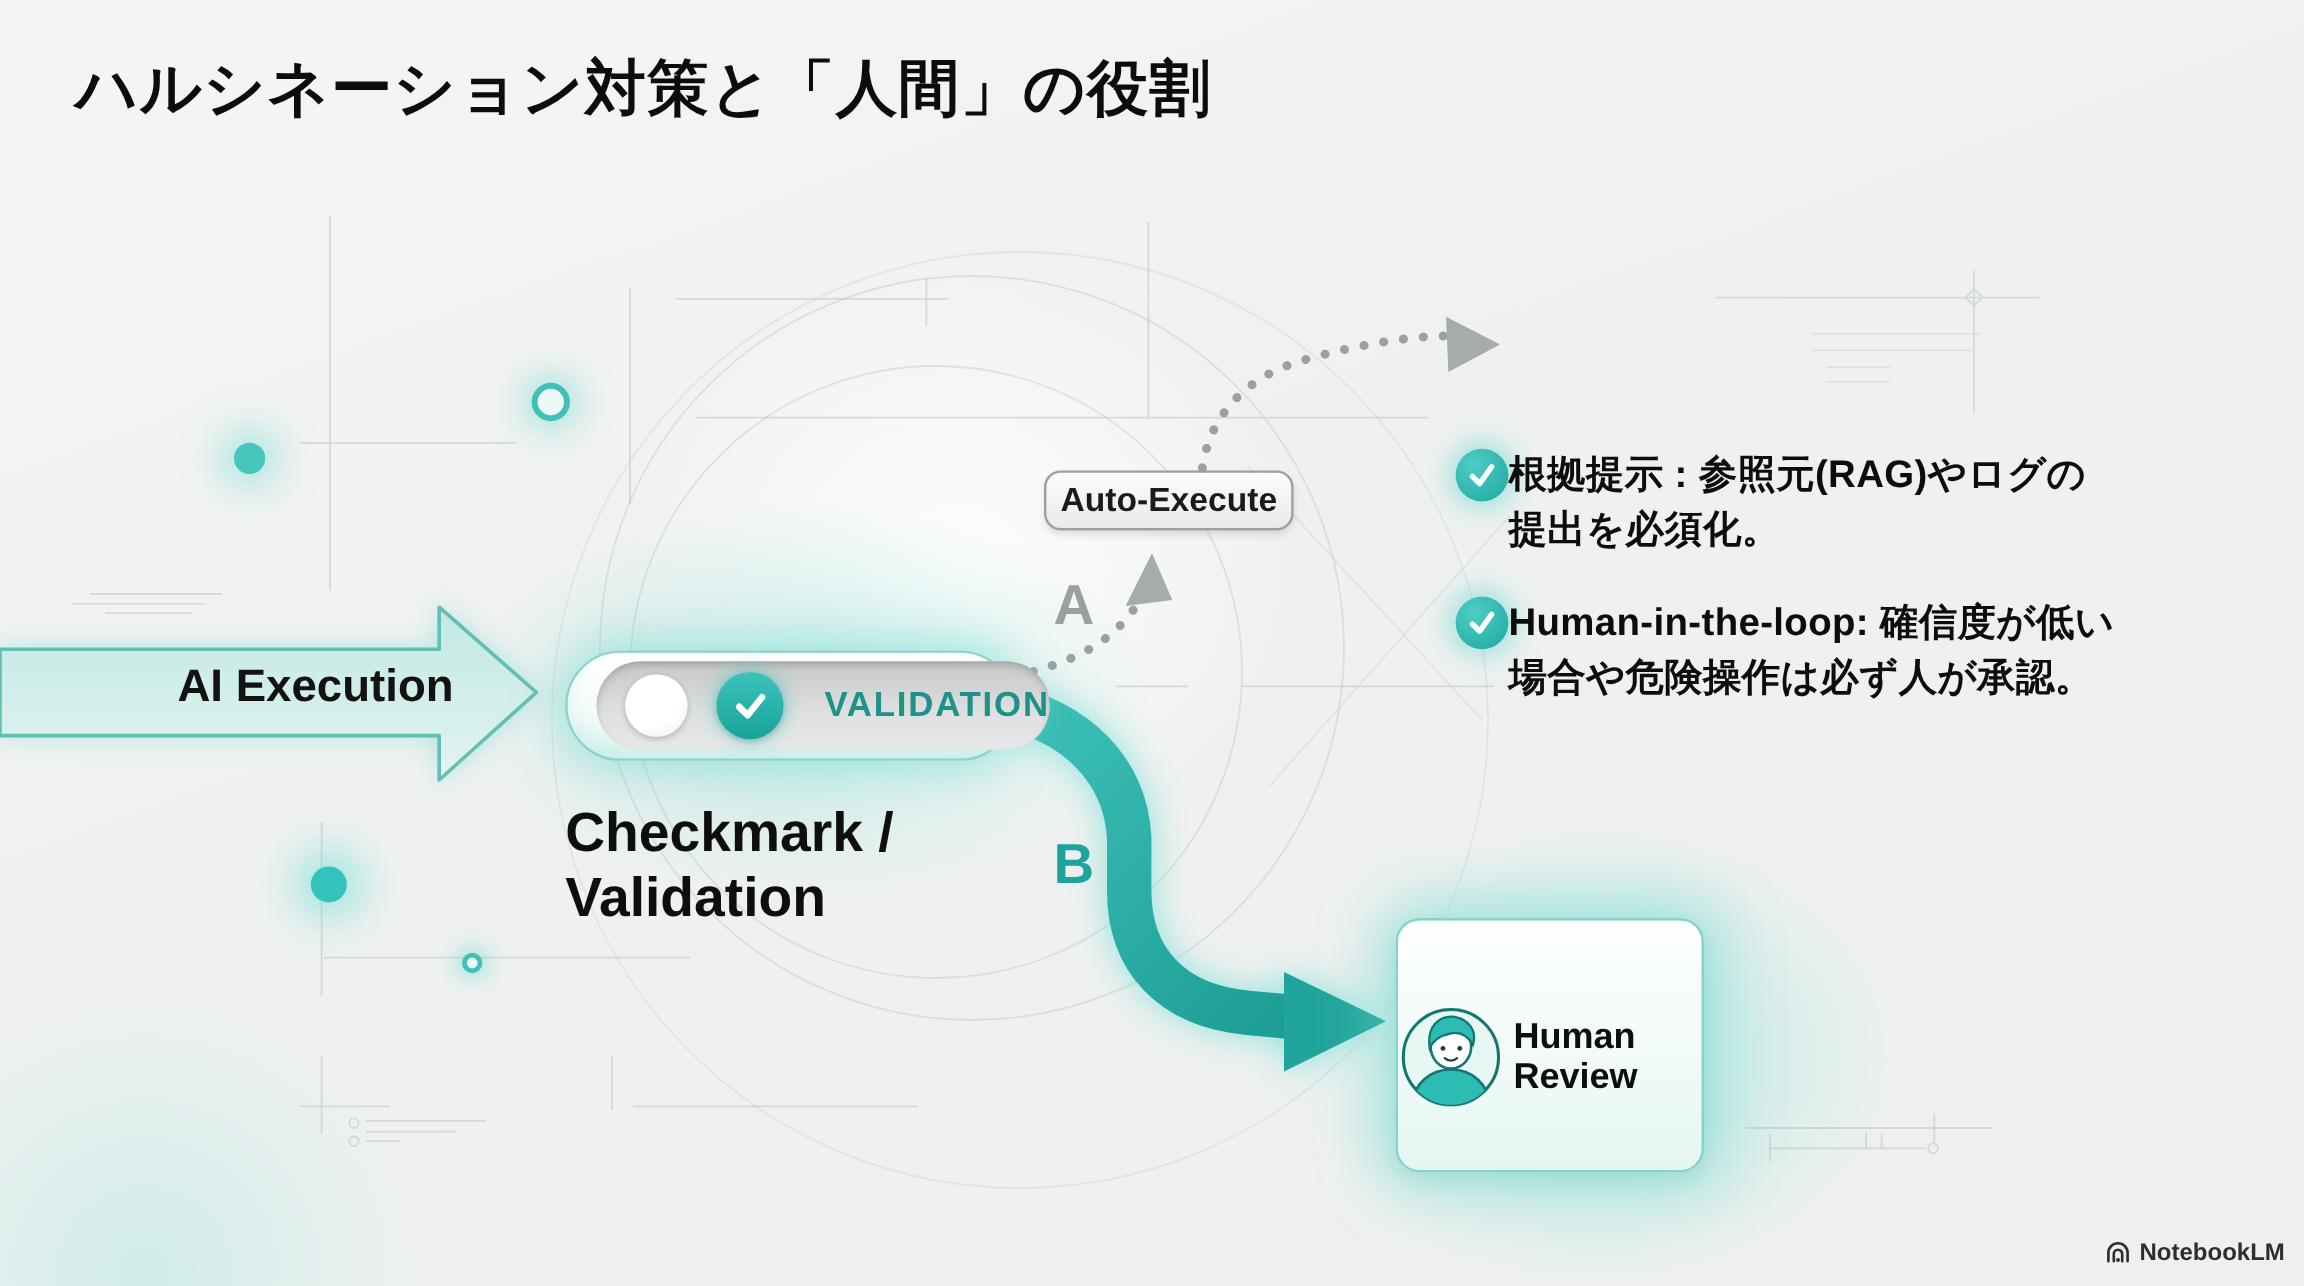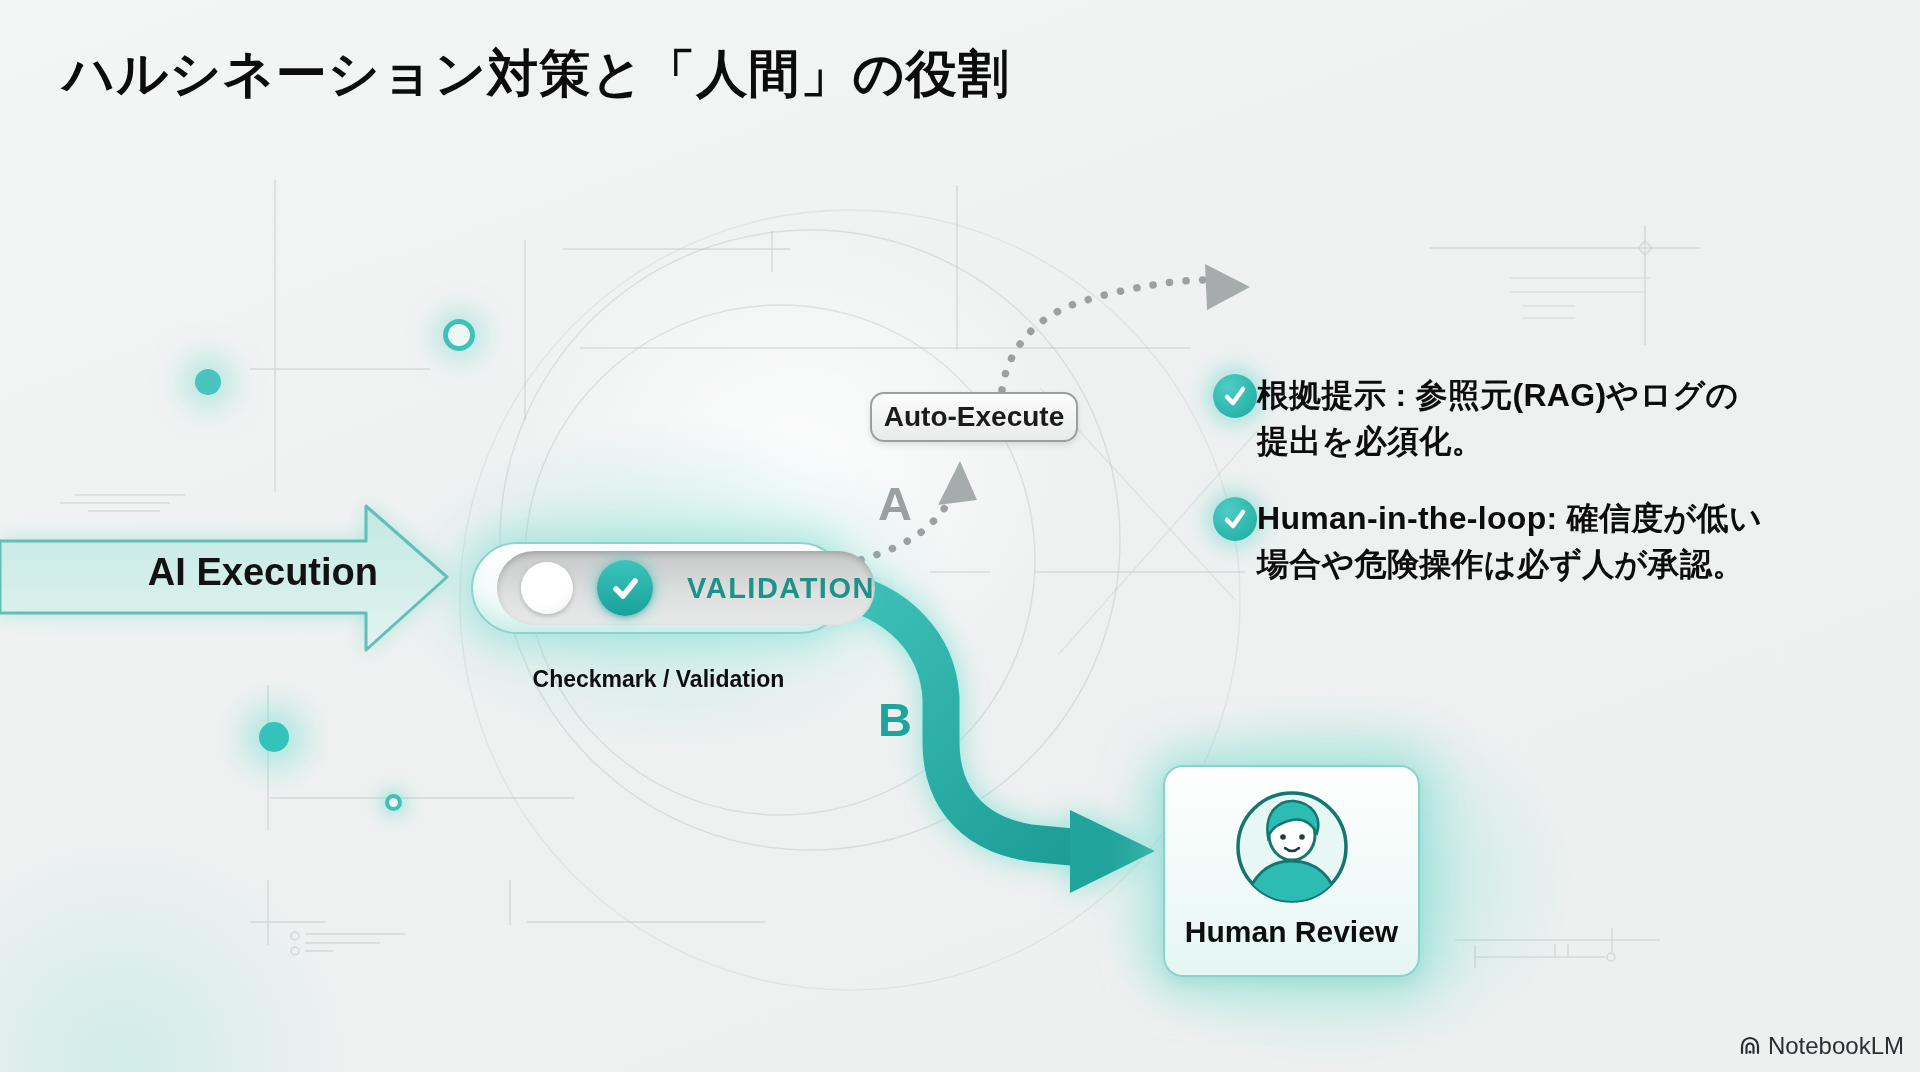--- a/index.html
+++ b/index.html
@@ -43,49 +43,49 @@
     padding-left:24px;gap:24px;box-sizing:border-box;
     background:linear-gradient(180deg,#c6c8c8 0%,#dfe1e1 60%,#e7e9e9 100%);
     box-shadow:inset 0 3px 6px rgba(0,0,0,.18);}
   .knob{width:52px;height:52px;border-radius:50%;
     background:radial-gradient(circle at 38% 32%,#ffffff 55%,#ececec);
     box-shadow:0 2px 5px rgba(0,0,0,.22);}
   .check-circle{width:56px;height:56px;border-radius:50%;display:flex;align-items:center;justify-content:center;
     background:linear-gradient(180deg,#3cc4bc,#17a29a);
     box-shadow:0 0 16px rgba(60,196,188,.75),0 2px 4px rgba(0,0,0,.2);}
   .validation-label{margin-left:10px;font-size:29px;font-weight:600;letter-spacing:1.5px;color:#1d918a;}
-  .pill-caption{left:471px;top:666px;width:375px;text-align:center;
-    font-size:23px;font-weight:700;color:#0e0e0e;}
+  .pill-caption{left:471px;top:666px;width:375px;
+    font-size:46px;font-weight:700;color:#0e0e0e;}
   
   .auto-exec{left:870px;top:392px;width:208px;height:50px;border-radius:14px;box-sizing:border-box;
     background:linear-gradient(180deg,#fcfcfc,#e9eaea);border:2px solid #9aa0a0;
     display:flex;align-items:center;justify-content:center;
     font-size:28px;font-weight:700;color:#1b1b1b;
     box-shadow:0 3px 6px rgba(0,0,0,.10);}
   .label-a{left:878px;top:476px;font-size:47px;font-weight:800;color:#9aa0a2;}
   .label-b{left:878px;top:692px;font-size:47px;font-weight:800;color:#1da59d;}
   
   .human-card{left:1163px;top:765px;width:257px;height:212px;border-radius:20px;box-sizing:border-box;
     background:linear-gradient(180deg,#fdfffe 0%,#f0faf8 60%,#e4f6f2 100%);
-    border:2px solid #86d3cb;display:flex;flex-direction:column;align-items:center;
+    border:2px solid #86d3cb;display:flex;flex-direction:row;align-items:center;
     padding-top:20px;gap:8px;
     box-shadow:0 0 46px 14px rgba(120,220,210,.55),0 6px 14px rgba(40,120,110,.12);}
   .human-label{font-size:30px;font-weight:700;color:#0e0e0e;}
   
   .bullets{left:1213px;top:372px;width:680px;}
   .bullet{display:flex;margin-bottom:31px;}
   .badge{width:44px;height:44px;min-width:44px;border-radius:50%;margin-top:2px;
     background:radial-gradient(circle at 35% 30%,#4ecdc5,#1ca89f);
     display:flex;align-items:center;justify-content:center;
     box-shadow:0 0 20px 7px rgba(110,215,205,.55);}
   .bullet-text{font-size:32px;line-height:46px;font-weight:600;color:#0d0d0d;
     white-space:pre-line;letter-spacing:.3px;}
   
   .brand{right:16px;top:1032px;display:flex;align-items:center;gap:6px;
-    font-size:24px;font-weight:400;color:#2c2f31;}
+    font-size:20px;font-weight:700;color:#2c2f31;}
   svg.layer{position:absolute;left:0;top:0;pointer-events:none;}
 </style>
 </head>
 <body>
 
 <div class="stage">
 
   <div class="blob lens"></div>
   <div class="blob g-toggle"></div>
   <div class="blob g-human"></div>

